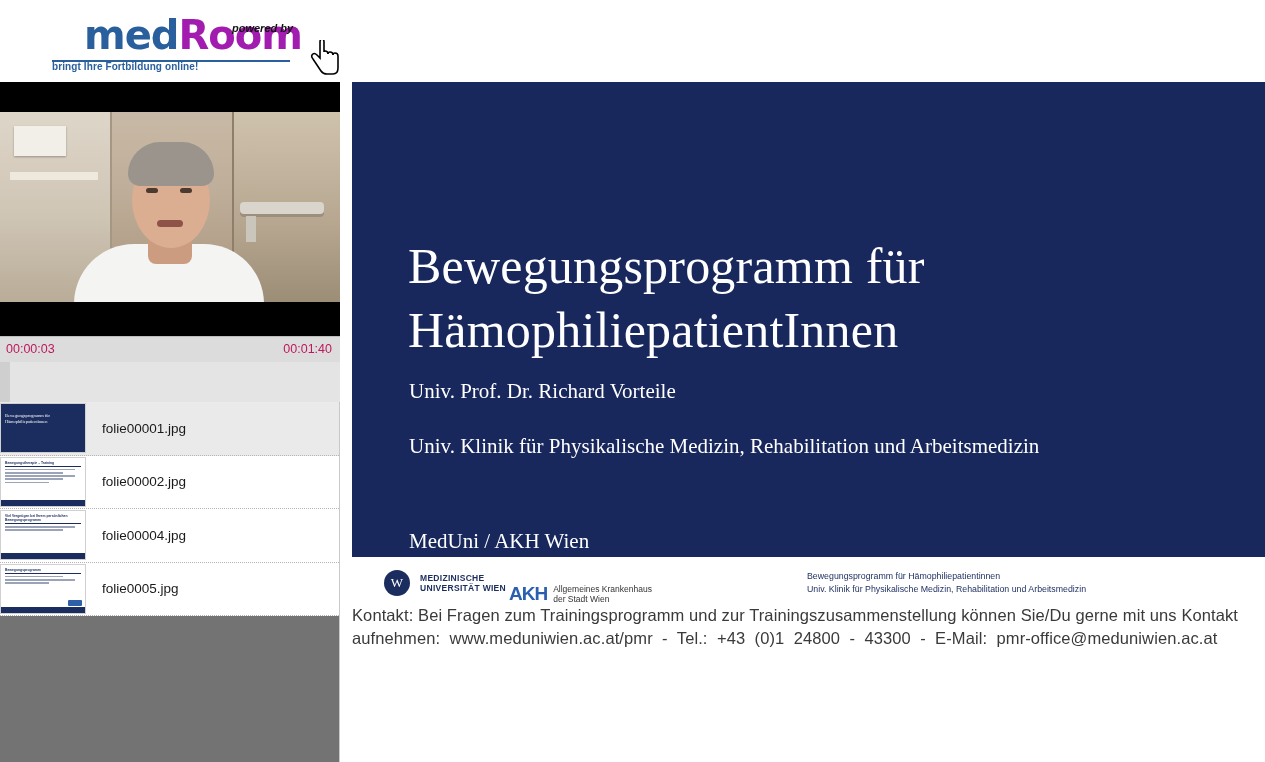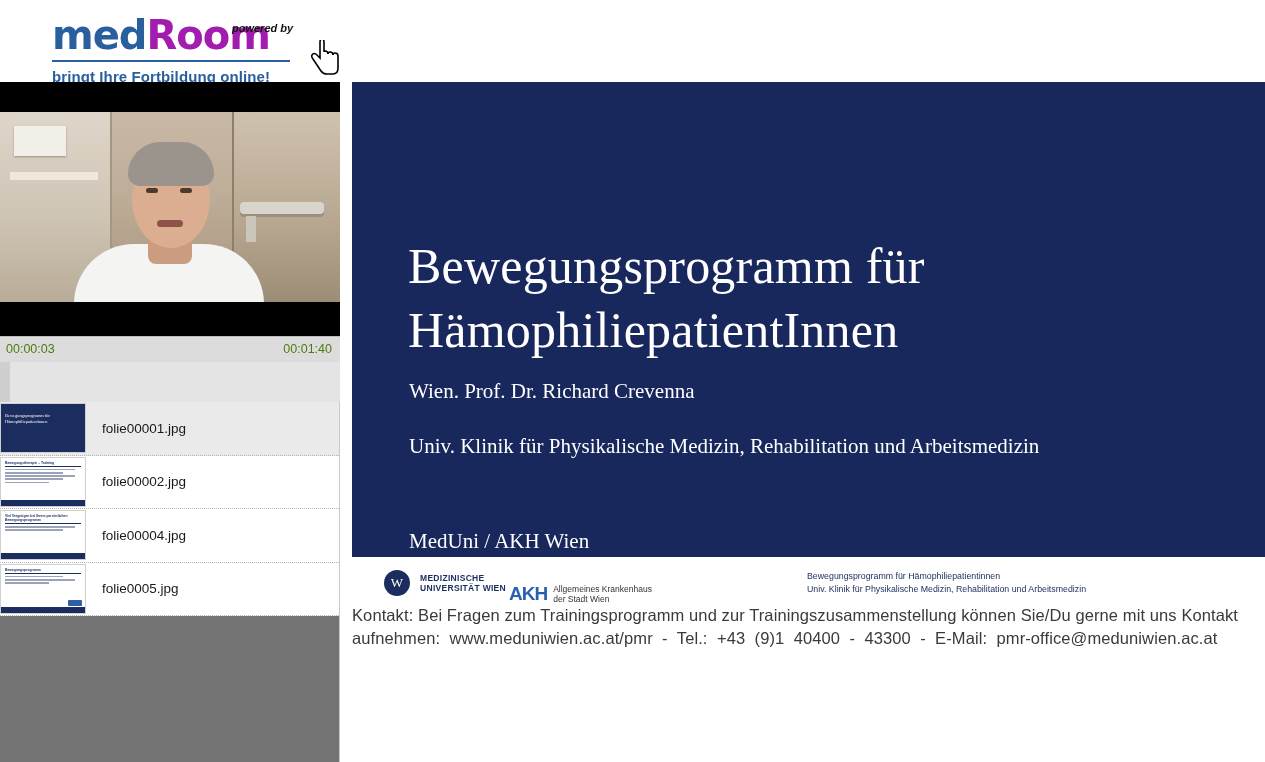--- a/index.html
+++ b/index.html
@@ -29,29 +29,29 @@
     width: 300px; height: 62px;
   }
   .logo-text {
     font-family: "DejaVu Sans", sans-serif;
     font-size: 40px;
     font-weight: bold;
     letter-spacing: -1px;
     line-height: 42px;
     white-space: nowrap;
   }
-  .logo-med { color: #2a5f9e; }
+  .logo-med { color: #2a5f9e; margin-left: 32px; }
   .logo-room { color: #a21caf; text-align: right; }
   .logo-sub {
     font-family: "Liberation Sans", sans-serif;
-    font-size: 15px;
+    font-size: 10px;
     font-weight: bold;
     color: #2a5f9e;
     letter-spacing: 0.1px;
-    margin-top: 12px;
+    margin-top: 5px;
     white-space: nowrap;
   }
   .logo-underline {
     position: absolute;
     left: 0; top: 46px;
     width: 238px; height: 2px;
     background: #2a5f9e;
   }
   .powered-by {
     position: absolute;
@@ -168,21 +168,21 @@
     width: 26px; height: 7px;
     background: #8e5248; border-radius: 4px;
   }
   .time-bar {
     position: absolute;
     left: 0; top: 254px;
     width: 340px; height: 26px;
     background: #dcdcdc;
     border-top: 1px solid #bdbdbd;
     font-size: 12.5px;
-    color: #4d7c0f;
+    color: #be185d;
   }
   .time-left {
     position: absolute; left: 6px; top: 5px;
   }
   .time-right {
     position: absolute; right: 8px; top: 5px;
   }
   .progress-track {
     position: absolute;
     left: 0; top: 280px;
@@ -481,21 +481,21 @@
         </div>
         <div class="slide-label">folie0005.jpg</div>
       </div>
 
     </div>
   </div>
 
   <div class="slide-area">
     <div class="slide-navy">
       <div class="slide-title">Bewegungsprogramm für HämophiliepatientInnen</div>
-      <div class="slide-sub sub1">Wien. Prof. Dr. Richard Crevenna</div>
+      <div class="slide-sub sub1">Univ. Prof. Dr. Richard Vorteile</div>
       <div class="slide-sub sub2">Univ. Klinik für Physikalische Medizin, Rehabilitation und Arbeitsmedizin</div>
       <div class="slide-sub sub3">MedUni / AKH Wien</div>
     </div>
 
     <div class="slide-footer">
       <div class="uni-logo">
         <div class="uni-circle">W</div>
         <div class="uni-text">
           <div>MEDIZINISCHE</div>
           <div>UNIVERSITÄT WIEN</div>
@@ -508,17 +508,17 @@
           <div>der Stadt Wien</div>
         </div>
       </div>
       <div class="footer-right">
         <div>Bewegungsprogramm für Hämophiliepatientinnen</div>
         <div>Univ. Klinik für Physikalische Medizin, Rehabilitation und Arbeitsmedizin</div>
       </div>
     </div>
 
     <div class="kontakt">Kontakt: Bei Fragen zum Trainingsprogramm und zur Trainingszusammenstellung können Sie/Du gerne mit uns Kontakt
-aufnehmen:  www.meduniwien.ac.at/pmr  -  Tel.:  +43  (9)1  40400  -  43300  -  E-Mail:  pmr-office@meduniwien.ac.at</div>
+aufnehmen:  www.meduniwien.ac.at/pmr  -  Tel.:  +43  (0)1  24800  -  43300  -  E-Mail:  pmr-office@meduniwien.ac.at</div>
   </div>
 
   <div class="bottom-fill"></div>
 </div>
 
 </body></html>

